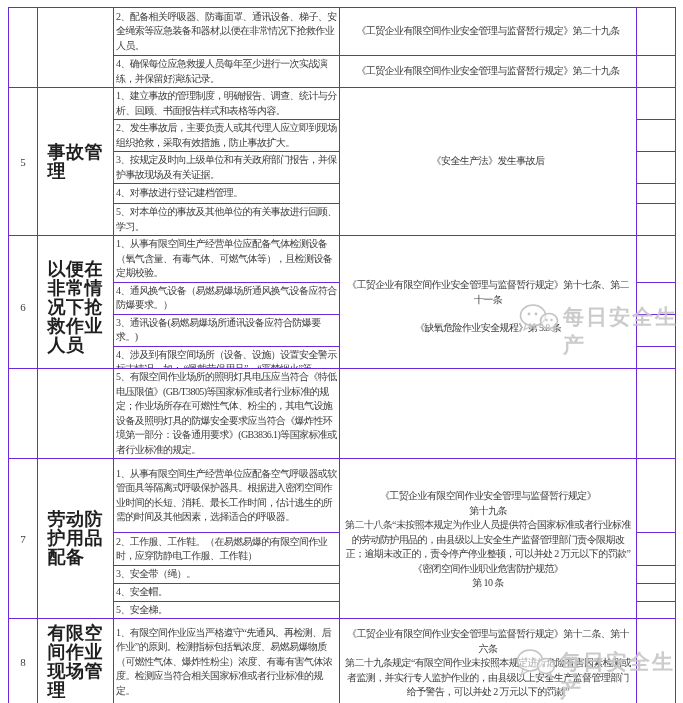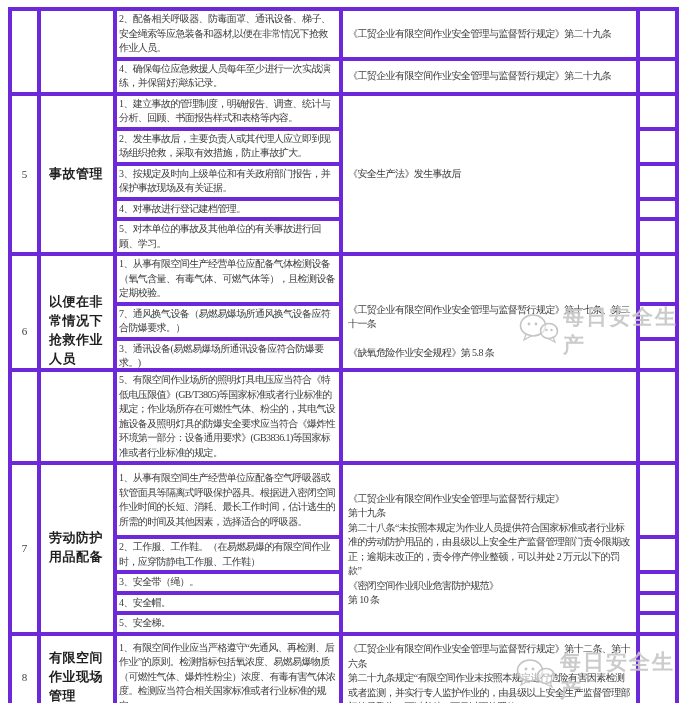--- a/index.html
+++ b/index.html
@@ -1,33 +1,33 @@
 <!DOCTYPE html>
 <html><head>
 <meta charset="utf-8">
 <style>
   html,body{margin:0;padding:0;background:#ffffff;}
   #page{position:relative;width:683px;height:703px;background:#ffffff;overflow:hidden;
         font-family:"Liberation Serif","DejaVu Serif",serif;color:#3c3c3c;}
   table.checklist{border-collapse:collapse;table-layout:fixed;position:absolute;left:8px;
         width:667px;background:#fff;border:1px solid #777;}
-  table.checklist td{border:4px solid #6d28d9;vertical-align:middle;word-break:break-all;}
+  table.checklist td{border:1px solid #6d28d9;vertical-align:middle;word-break:break-all;}
   #t1{top:7px;border-bottom:2px solid #6c6c6c;}
   #t2{top:368px;border-bottom:2px solid #6c6c6c;}
   td.num-cell{text-align:center;font-size:11px;color:#3c3c3c;}
   td.cat-cell{text-align:center;}
   td.cat-cell .cat-inner{display:inline-block;width:56px;text-align:left;font-weight:bold;
-        font-size:13px;line-height:19px;color:#1f1f1f;letter-spacing:0.5px;font-family:Liberation Mono, monospace;}
+        font-size:18px;line-height:19px;color:#1f1f1f;letter-spacing:0.5px;font-family:Liberation Sans, sans-serif;}
   td.item-cell{font-size:10px;line-height:14.5px;letter-spacing:-0.6px;padding:1px 2px;color:#3c3c3c;}
-  td.ref-cell{font-size:10px;line-height:14.5px;letter-spacing:-0.6px;padding:2px 5px;color:#3c3c3c;}
+  td.ref-cell{font-size:10px;line-height:14.5px;letter-spacing:-0.6px;padding:2px 5px;color:#3c3c3c;text-align:center;}
   td.ref-top{vertical-align:top;padding-top:5px;}
   td.check-cell{background:#fff;}
   .ref-para{margin:0;}
   .ref-gap{margin-top:14px;}
-  .watermark{position:absolute;display:flex;align-items:center;gap:4px;z-index:5;pointer-events:none;}
+  .watermark{position:absolute;display:flex;gap:4px;z-index:5;pointer-events:none;}
   .watermark .wm-text{font-size:21px;font-weight:bold;color:#c7c7c7;opacity:0.92;
         letter-spacing:2px;font-family:"Liberation Sans","DejaVu Sans",sans-serif;}
   #wm1{left:519px;top:303px;}
   #wm2{left:516px;top:648px;}
 </style>
 </head>
 <body>
 
 <div id="page">
 
@@ -82,21 +82,21 @@
         <td class="num-cell" rowspan="4"><span>6</span></td>
         <td class="cat-cell" rowspan="4"><span class="cat-inner">以便在非常情况下抢救作业人员</span></td>
         <td class="item-cell"><span>1、从事有限空间生产经营单位应配备气体检测设备（氧气含量、有毒气体、可燃气体等），且检测设备定期校验。</span></td>
         <td class="ref-cell" rowspan="4">
           <div class="ref-para">《工贸企业有限空间作业安全管理与监督暂行规定》第十七条、第二十一条</div>
           <div class="ref-para ref-gap">《缺氧危险作业安全规程》第 5.8 条</div>
         </td>
         <td class="check-cell"></td>
       </tr>
       <tr style="height:32px">
-        <td class="item-cell"><span>7、通风换气设备（易燃易爆场所通风换气设备应符合防爆要求。）</span></td>
+        <td class="item-cell"><span>4、通风换气设备（易燃易爆场所通风换气设备应符合防爆要求。）</span></td>
         <td class="check-cell"></td>
       </tr>
       <tr style="height:17px">
         <td class="item-cell"><span>3、通讯设备(易燃易爆场所通讯设备应符合防爆要求。)</span></td>
         <td class="check-cell"></td>
       </tr>
       <tr style="height:33px">
         <td class="item-cell"><span>4、涉及到有限空间场所（设备、设施）设置安全警示标志情况，如： “佩戴劳保用品”、“严禁烟火”等。</span></td>
         <td class="check-cell"></td>
       </tr>

